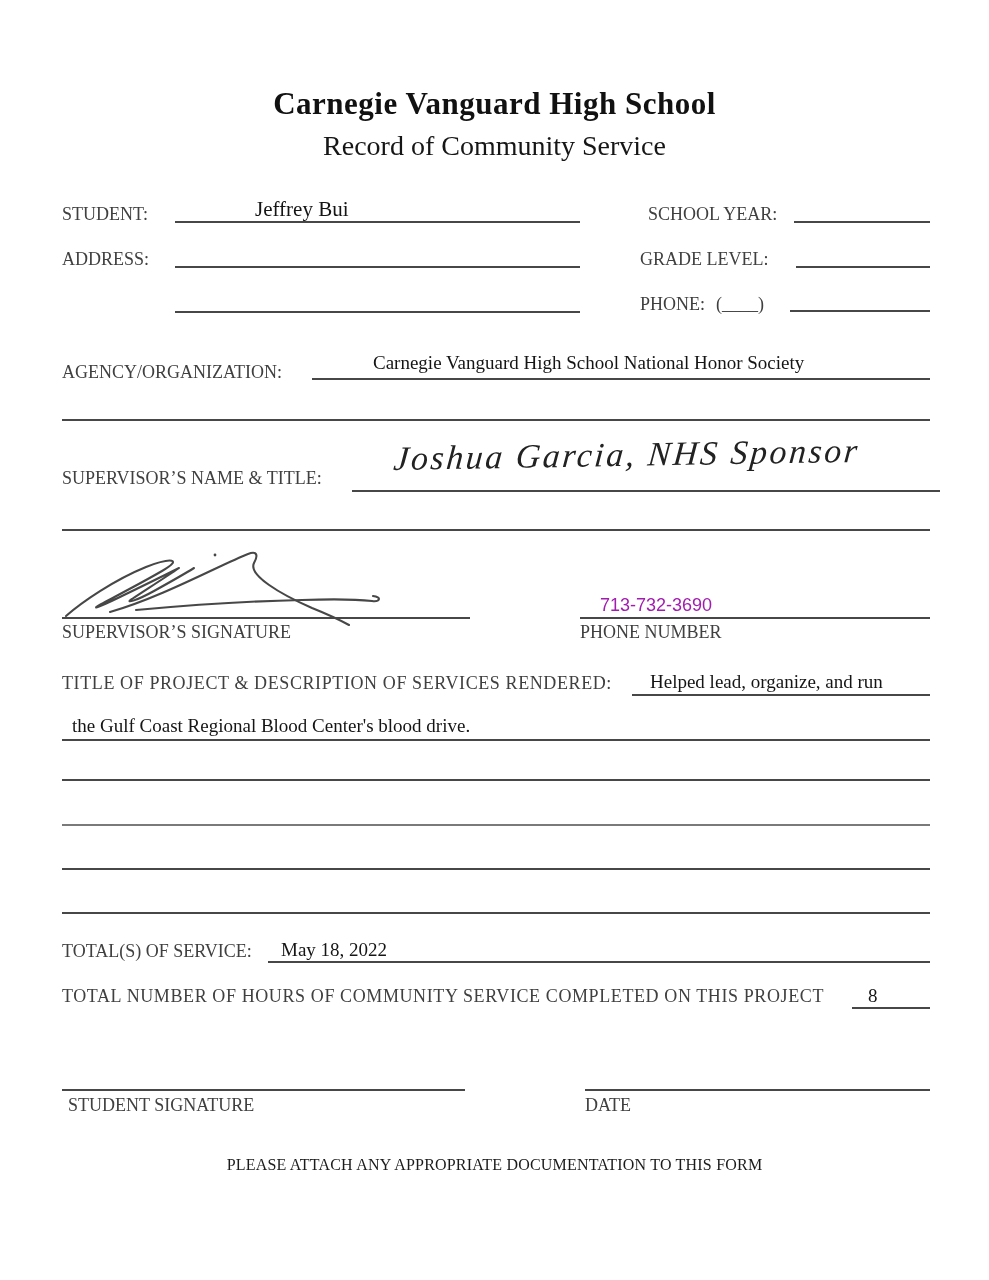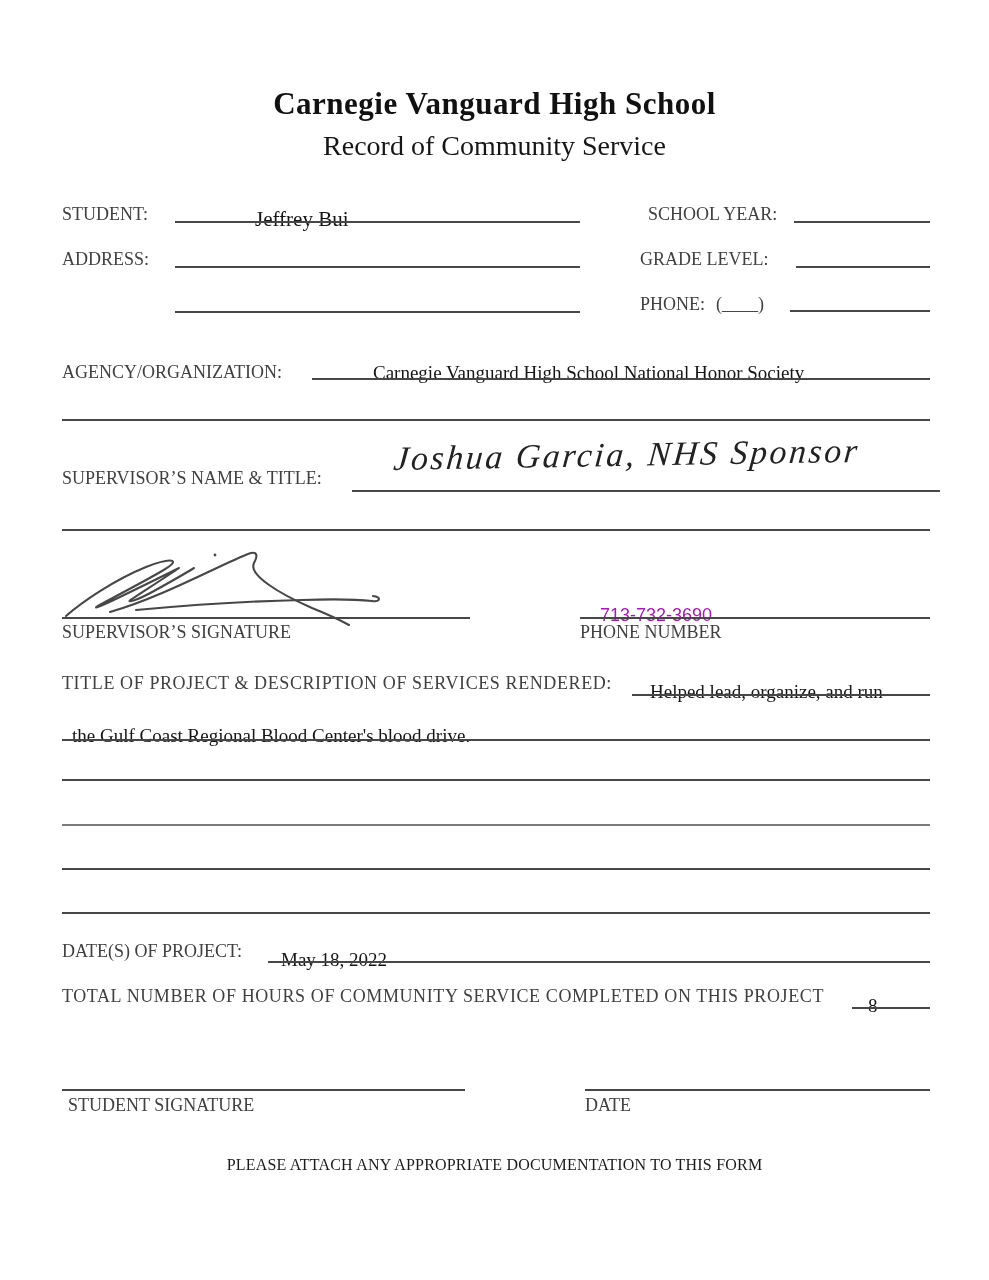--- a/index.html
+++ b/index.html
@@ -39,21 +39,20 @@
     position: absolute;
     font-size: 18px;
     color: #404040;
     white-space: nowrap;
   }
   .fill {
     position: absolute;
     font-size: 19px;
     color: #151515;
     white-space: nowrap;
-    margin-top: 10px;
   }
   .fill-lg { font-size: 21px; }
   .sans {
     font-family: "Liberation Sans", sans-serif;
     font-size: 18px;
     color: #a21caf;
   }
   .rule {
     position: absolute;
     height: 2px;
@@ -143,21 +142,21 @@
   <div class="rule" style="left:632px; top:694px; width:298px;"></div>
 
   <span class="fill" style="left:72px; top:715px;">the Gulf Coast Regional Blood Center's blood drive.</span>
   <div class="rule" style="left:62px; top:739px; width:868px;"></div>
 
   <div class="rule" style="left:62px; top:779px; width:868px;"></div>
   <div class="rule light" style="left:62px; top:824px; width:868px;"></div>
   <div class="rule" style="left:62px; top:868px; width:868px;"></div>
   <div class="rule" style="left:62px; top:912px; width:868px;"></div>
 
-  <span class="lbl" style="left:62px; top:941px;">DATE(S) OF PROJECT:</span>
+  <span class="lbl" style="left:62px; top:941px;">TOTAL(S) OF SERVICE:</span>
   <span class="fill" style="left:281px; top:939px;">May 18, 2022</span>
   <div class="rule" style="left:268px; top:961px; width:662px;"></div>
 
   <span class="lbl ls" style="left:62px; top:986px;">TOTAL NUMBER OF HOURS OF COMMUNITY SERVICE COMPLETED ON THIS PROJECT</span>
   <span class="fill" style="left:868px; top:985px;">8</span>
   <div class="rule" style="left:852px; top:1007px; width:78px;"></div>
 
   <div class="rule" style="left:62px; top:1089px; width:403px;"></div>
   <span class="lbl" style="left:68px; top:1095px;">STUDENT SIGNATURE</span>
   <div class="rule" style="left:585px; top:1089px; width:345px;"></div>

